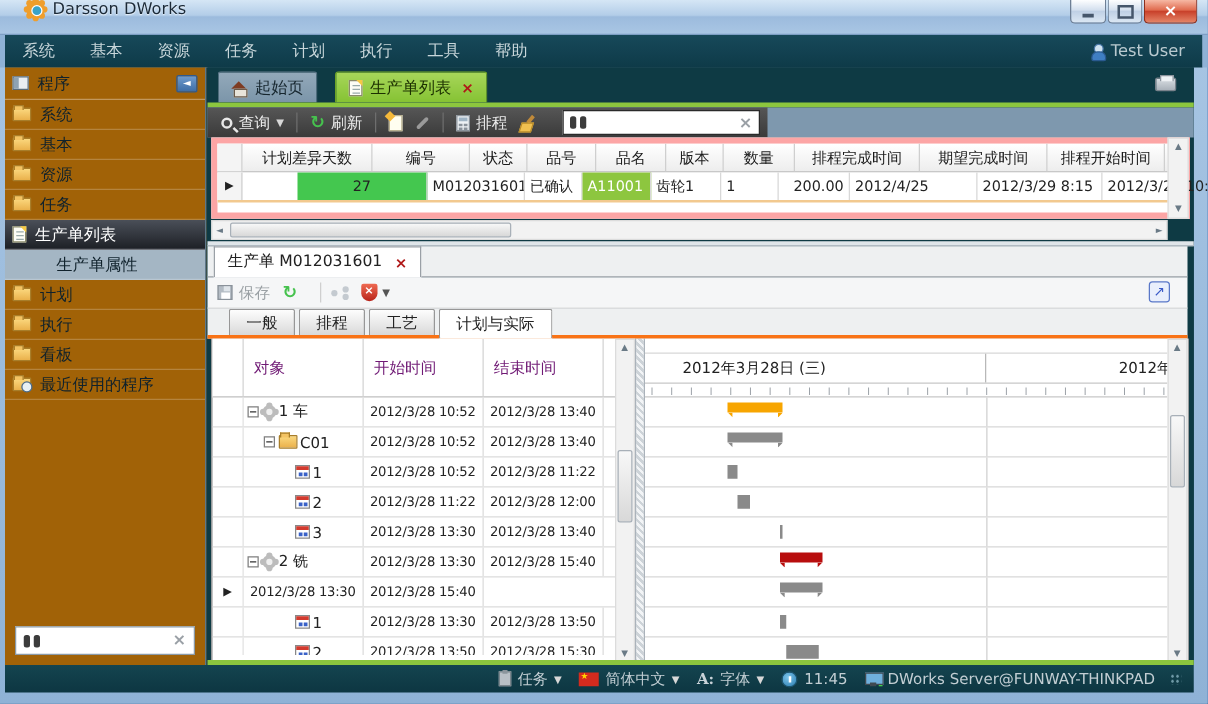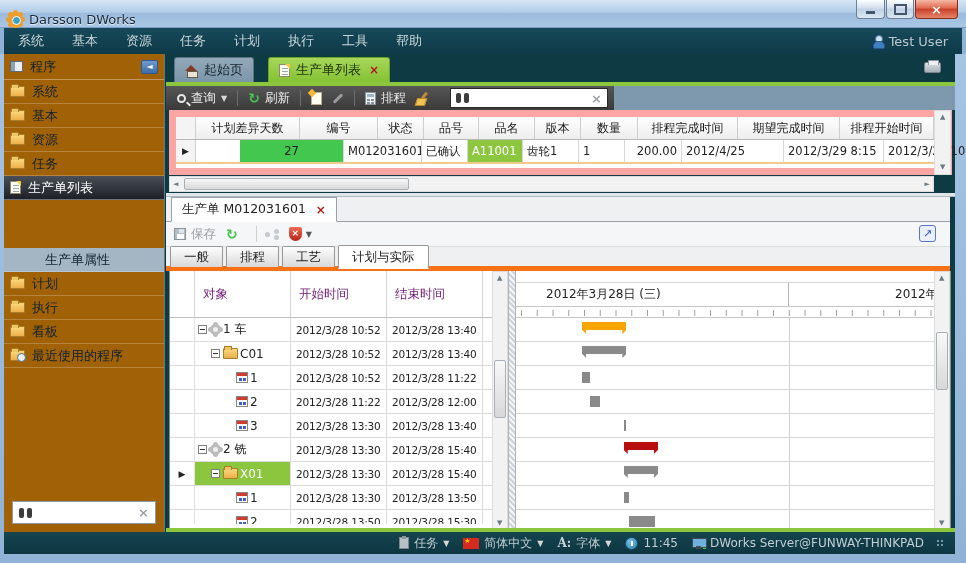--- a/index.html
+++ b/index.html
@@ -8,21 +8,21 @@
     font-family: "DejaVu Sans", "Liberation Sans", sans-serif;
     font-size: 12px; color:#222; overflow:hidden;
     background:#5a87bd;
   }
   #window { position:absolute; inset:0;
     background: linear-gradient(180deg,#a8c6e4 0%, #8fb2d6 100%);
   }
   
   .titlebar { position:absolute; left:0; top:0; right:0; height:28px;
     background: linear-gradient(180deg,#d5e6f5 0%,#b3cde8 45%,#9cbbdd 50%,#a9c6e4 100%);
-    display:flex; align-items:flex-end; padding-left:8px; border-bottom:1px solid #7d9ec4;
+    display:flex; align-items:flex-start; padding-left:21px; border-bottom:1px solid #7d9ec4;
   }
   .app-logo { position:relative; width:15px; height:15px; margin-right:6px; flex:none;
     background:#ef9e2c; border-radius:50%;
     box-shadow: 0 -7px 0 -5px #ef9e2c, 0 7px 0 -5px #ef9e2c, -7px 0 0 -5px #ef9e2c, 7px 0 0 -5px #ef9e2c,
                 5px 5px 0 -5px #ef9e2c, -5px 5px 0 -5px #ef9e2c, 5px -5px 0 -5px #ef9e2c, -5px -5px 0 -5px #ef9e2c;
   }
   .app-logo::after { content:""; position:absolute; left:4px; top:4px; width:7px; height:7px;
     border-radius:50%; background:#39a3c9; border:1px solid #fff; }
   .title-text { font-size:13px; color:#1b2a38; text-shadow:0 1px 1px rgba(255,255,255,.8); }
   .win-buttons { position:absolute; right:8px; top:0; display:flex; }
@@ -60,21 +60,21 @@
   .icon-panel { width:13px; height:11px; background:#e9eef2; border:1px solid #5a6c7a; margin-right:7px; position:relative;}
   .icon-panel::before{ content:""; position:absolute; left:0; top:0; bottom:0; width:4px; background:#8ea2b2;}
   .btn-collapse { margin-left:auto; width:17px; height:14px; border-radius:2px;
     background:linear-gradient(180deg,#6f9bcd,#3e6ea6); border:1px solid #2d5a92;
     color:#fff; font-size:8px; line-height:12px; text-align:center; cursor:pointer; }
   .side-items { flex:1; overflow:hidden; }
   .side-item { height:24px; display:flex; align-items:center; padding:0 6px;
     border-bottom:1px solid rgba(255,255,255,.22); font-size:13px; color:#10222c; cursor:pointer; }
   .side-item .lbl { margin-left:7px; }
   .side-item.selected { background:linear-gradient(180deg,#4a4f58,#1d2026); color:#fff; }
-  .side-item.child { background:#a4b6c4; padding-left:34px;margin-top:48px; }
+  .side-item.child { background:#a4b6c4; padding-left:34px; }
   .icon-folder { width:15px; height:11px; position:relative; flex:none;
     background:linear-gradient(180deg,#fbd87e,#eab14c); border:1px solid #a87e2a; border-radius:1px; }
   .icon-folder::before { content:""; position:absolute; left:0; top:-3px; width:6px; height:3px;
     background:#f3c363; border:1px solid #a87e2a; border-bottom:none; }
   .icon-folder.clock::after { content:""; position:absolute; right:-2px; bottom:-2px; width:7px; height:7px;
     border-radius:50%; background:#e8f0f4; border:1px solid #4a6a88; }
   .icon-doc { width:11px; height:13px; background:#fdfdf6; border:1px solid #8a8a6a; position:relative; flex:none;}
   .icon-doc::before { content:""; position:absolute; right:-1px; top:-1px;
     border-style:solid; border-width:0 5px 5px 0; border-color:transparent #f5c944 transparent transparent; }
   .icon-doc::after { content:""; position:absolute; left:2px; top:3px; width:6px; height:1px;
@@ -124,21 +124,21 @@
   .icon-calc { width:11px; height:13px; background:#eef2f5; border:1px solid #8a929a; position:relative; }
   .icon-calc::before{ content:""; position:absolute; left:1px; top:1px; right:1px; height:3px; background:#9fb4c4; }
   .icon-calc::after{ content:""; position:absolute; left:1px; top:6px; width:3px; height:2px; background:#8a929a;
      box-shadow:4px 0 0 #8a929a, 0 3px 0 #8a929a, 4px 3px 0 #8a929a; }
   .icon-broom { width:13px; height:13px; position:relative; }
   .icon-broom::before{ content:""; position:absolute; left:7px; top:0; width:3px; height:7px; background:#c08a3a; transform:rotate(40deg); }
   .icon-broom::after{ content:""; position:absolute; left:0; top:6px; width:8px; height:6px; background:#f0c050; transform:skewX(-18deg); border:1px solid #b88a28;}
   .tb-search { position:absolute; left:284px; top:2px; width:158px; height:20px; background:#fff;
     border:1px solid #2a2a2a; display:flex; align-items:center; padding:0 5px; }
   
-  .gridwrap { position:absolute; left:3px; top:56px; width:783px; height:65px; background:#fff; border:7px solid #fca5a5; }
+  .gridwrap { position:absolute; left:3px; top:56px; width:783px; height:65px; background:#fff; border:5px solid #fca5a5; }
   .grid-header { display:flex; height:23px; border-bottom:1px solid #b8b8b8;
     background:linear-gradient(180deg,#ffffff,#ededed); }
   .gh-cell { border-right:1px solid #cfcfcf; display:flex; align-items:center; justify-content:center;
     font-size:12px; color:#1a1a1a; overflow:hidden; white-space:nowrap; flex:none; }
   .grid-row { display:flex; height:24px; border-bottom:2px solid #f2c98f; background:#fff; }
   .gr-cell { border-right:1px solid #d8d8d8; display:flex; align-items:center; padding:0 4px;
     font-size:11.5px; overflow:hidden; white-space:nowrap; flex:none; }
   .gr-cell.c-green { background:#44c74f; justify-content:center;margin-left:44px; }
   .gr-cell.c-olive { background:#8dc63f; color:#fff; }
   .gr-cell.num { justify-content:flex-end; }
@@ -166,21 +166,21 @@
   .sb-sep { width:1px; height:16px; background:#cfcfcf; margin:0 8px; }
   .icon-nodes { width:14px; height:11px; position:relative; }
   .icon-nodes::before{ content:""; position:absolute; left:0; top:3px; width:5px; height:5px; border-radius:50%; background:#c4cad0;
     box-shadow:9px -3px 0 #c4cad0, 9px 3px 0 #c4cad0; }
   .icon-shield { width:13px; height:14px; background:linear-gradient(180deg,#ef6a52,#b8241a);
     border-radius:2px 2px 7px 7px; color:#fff; font-size:9px; font-weight:bold; text-align:center; line-height:13px; }
   .caret-dark { font-size:8px; margin-left:4px; color:#555; }
   .icon-extlink { position:absolute; right:14px; top:3px; width:17px; height:17px; border:1px solid #5a78c8;
     border-radius:3px; background:#e9effc; color:#3a5ac8; font-size:11px; text-align:center; line-height:15px; cursor:pointer;}
   .subtabs { position:absolute; left:0; top:193px; right:5px; height:24px; background:#eef0f1;
-    border-bottom:5px solid #f97316; display:flex; align-items:center; padding-left:4px; }
+    border-bottom:3px solid #f97316; display:flex; align-items:flex-start; padding-left:17px; }
   .subtab { height:21px; display:flex; align-items:center; padding:0 13px; margin-right:3px;
     background:linear-gradient(180deg,#fdfdfd,#d9d9d9); border:1px solid #979797; border-bottom:none;
     border-radius:2px 2px 0 0; font-size:12.5px; cursor:pointer; }
   .subtab.active { background:#fff; height:24px; border-bottom:1px solid #fff; margin-bottom:-1px; z-index:3; position:relative; }
   
   .contentbox { position:absolute; left:3px; top:217px; width:782px; height:277px;
     background:#fff; border:1px solid #8a8a8a; border-top:none; }
   .tree-pane { position:absolute; left:0; top:0; width:338px; height:100%; }
   .tree-header { position:absolute; left:0; top:0; right:16px; height:47px; border-bottom:1px solid #c0c0c0;
     display:flex; background:#fff; }
@@ -534,25 +534,20 @@
                 <div class="t-obj" style="padding-left: 3px;">
                   <div class="expander"></div>
                   <div class="icon-gear-s"></div>
                   <span style="margin-left: 2px;">2 铣</span>
                 </div>
                 <div class="t-time">2012/3/28 13:30</div>
                 <div class="t-time">2012/3/28 15:40</div>
               </div>
               <div class="tree-row">
                 <div class="t-marker">▶</div>
-                <div class="t-obj sel" style="padding-left: 16px;">
-                  <div class="expander"></div>
-                  <div class="icon-folder"></div>
-                  <span style="margin-left: 2px;">X01</span>
-                </div>
                 <div class="t-time">2012/3/28 13:30</div>
                 <div class="t-time">2012/3/28 15:40</div>
               </div>
               <div class="tree-row">
                 <div class="t-marker"></div>
                 <div class="t-obj" style="padding-left: 29px;">
                   <div class="ex-space"></div>
                   <div class="icon-cal"></div>
                   <span style="margin-left: 2px;">1</span>
                 </div>

